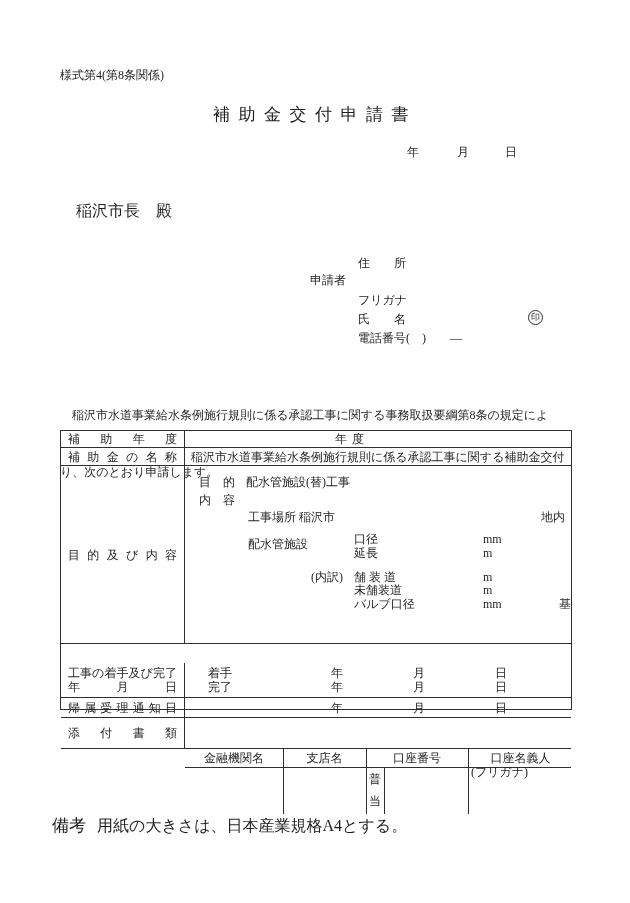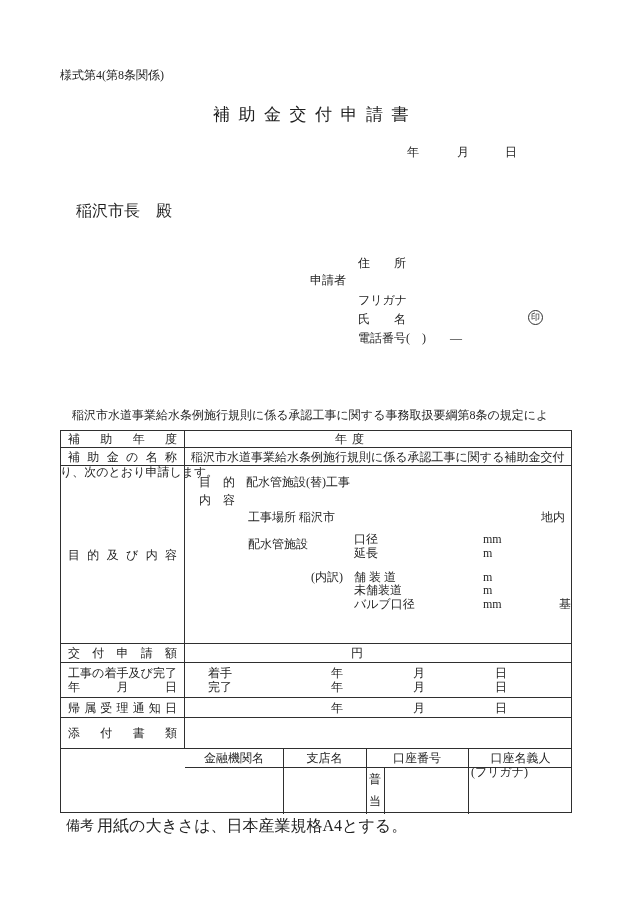--- a/index.html
+++ b/index.html
@@ -4,21 +4,21 @@
 <style>
   html,body{margin:0;padding:0;background:#ffffff;}
   .page{
     position:relative;width:630px;height:903px;background:#fff;
     font-family:"Liberation Serif","DejaVu Serif",serif;
     color:#1f1f1f;overflow:hidden;
   }
   .abs{position:absolute;font-size:12px;line-height:15px;white-space:pre;}
   .title{font-size:17px;letter-spacing:8.5px;}
   
-  .tbl{position:absolute;left:60px;top:430px;width:512px;height:383px;
+  .tbl{position:absolute;left:60px;top:430px;width:512px;height:280px;
        border:1px solid #2f2f2f;box-sizing:border-box;}
   .trow{position:absolute;left:0;right:0;box-sizing:border-box;border-bottom:1px solid #2f2f2f;}
   .trow.last{border-bottom:none;}
   .tl{position:absolute;left:0;top:0;bottom:0;width:124px;box-sizing:border-box;
       border-right:1px solid #2f2f2f;}
   .tc{position:absolute;left:124px;top:0;bottom:0;right:0;}
   .jt{position:absolute;left:7px;right:7px;top:50%;transform:translateY(-50%);
       font-size:12px;line-height:15px;text-align:justify;text-align-last:justify;
       text-justify:inter-character;}
   .jt2{position:absolute;left:7px;right:7px;font-size:12px;line-height:15px;
@@ -104,28 +104,20 @@
         <span class="ci" style="left:169px;top:104px;">舗 装 道</span>
         <span class="ci" style="left:298px;top:104px;">m</span>
         <span class="ci" style="left:169px;top:117px;">未舗装道</span>
         <span class="ci" style="left:298px;top:117px;">m</span>
         <span class="ci" style="left:169px;top:131px;">バルブ口径</span>
         <span class="ci" style="left:298px;top:131px;">mm</span>
         <span class="ci" style="left:374px;top:131px;">基</span>
       </div>
     </div>
 
-    <div class="trow" style="top:213px;height:19px;">
-      <div class="tl">
-        <div class="jt">交付申請額</div>
-      </div>
-      <div class="tc">
-        <span class="ci center-v" style="left:166px;">円</span>
-      </div>
-    </div>
 
     <div class="trow" style="top:232px;height:35px;">
       <div class="tl">
         <div class="jt2" style="top:3px;">工事の着手及び完了</div>
         <div class="jt2" style="top:17px;">年月日</div>
       </div>
       <div class="tc">
         <span class="ci" style="left:23px;top:3px;">着手</span>
         <span class="ci" style="left:146px;top:3px;">年</span>
         <span class="ci" style="left:228px;top:3px;">月</span>
@@ -169,17 +161,17 @@
         <span class="ci" style="left:283px;width:105px;top:2px;text-align:center;">口座名義人</span>
 
         <span class="ci" style="left:181px;width:18px;top:23px;text-align:center;">普</span>
         <span class="ci" style="left:181px;width:18px;top:45px;text-align:center;">当</span>
         <span class="ci" style="left:286px;top:16px;">(フリガナ)</span>
       </div>
     </div>
   </div>
 
   <div>
-    <span class="abs" style="left:66px;top:818px;font-size:14px;">備考</span>
+    <span class="abs" style="left:52px;top:818px;font-size:17px;">備考</span>
     <span class="abs" style="left:97px;top:818px;font-size:16px;">用紙の大きさは、日本産業規格A4とする。</span>
   </div>
 
 </div>
 
 </body></html>

